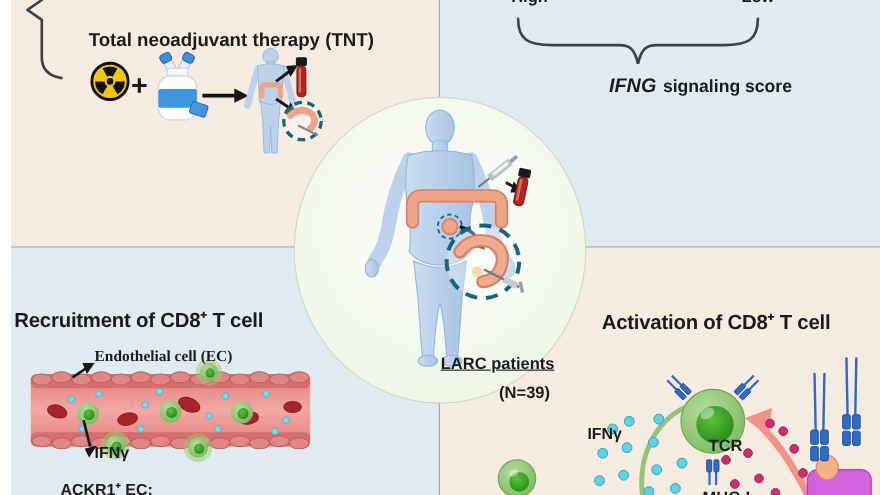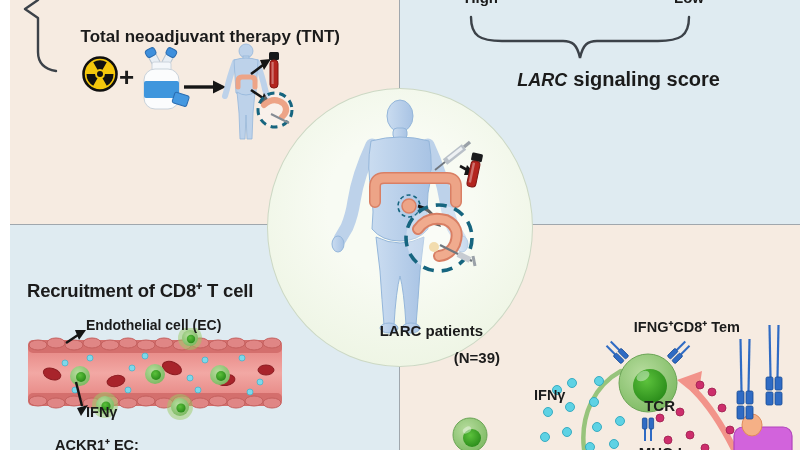--- a/index.html
+++ b/index.html
@@ -15,21 +15,21 @@
   .vdiv{left:399px;top:0;width:1px;height:450px;background:#a0a7ad;}
   .hdiv{left:10px;top:224px;width:790px;height:1px;background:#a0a7ad;}
   .circle{left:267px;top:88px;width:264px;height:277px;border-radius:50%;
           background:radial-gradient(circle at 50% 42%, #f8fbf3 35%, #e9f2dd 100%);
           border:1px solid #ccd8c4;}
   .lbl{position:absolute;font-weight:700;white-space:nowrap;}
   .ctr{text-align:right;}
   .t17{font-size:17px;} .t18{font-size:18.5px;letter-spacing:-0.2px;}
   .t15{font-size:15px;} .t14{font-size:14.5px;} .t13{font-size:14px;}
   .gene{font-style:italic;font-size:18px;}
-  .score-rest{font-size:20px;margin-left:6px;}
+  .score-rest{font-size:16px;margin-left:6px;}
   svg{display:block;}
 </style>
 </head>
 <body>
 
 <div class="canvas">
 
   <div class="q tl"></div>
   <div class="q tr"></div>
   <div class="q bl"></div>
@@ -177,24 +177,24 @@
   </svg>
 
   <div class="lbl ctr t15" style="left:448px;top:-11px;width:50px;">High</div>
   <div class="lbl ctr t15" style="left:656px;top:-11px;width:48px;">Low</div>
 
   <svg class="abs" style="left:468px;top:14px;" width="224" height="50" viewBox="0 0 224 50">
     <path d="M3,3 C3,22 12,27 34,27 L95,27 C104,27 109,30 112,44 C115,30 120,27 129,27 L190,27 C212,27 221,22 221,3" fill="none" stroke="#3c4249" stroke-width="2.4" stroke-linecap="round"></path>
   </svg>
 
   <div class="lbl ctr" style="left:460px;top:68px;width:260px;">
-    <span class="gene">LARC</span><span class="score-rest">signaling score</span>
+    <span class="gene">IFNG</span><span class="score-rest">signaling score</span>
   </div>
 
-  <div class="lbl ctr t15" style="left:283px;top:322px;width:200px;">LARC patients</div>
+  <div class="lbl ctr t15" style="left:304px;top:322px;width:200px;text-decoration:underline;">LARC patients</div>
   <div class="lbl ctr t15" style="left:300px;top:349px;width:200px;">(N=39)</div>
 
   <svg class="abs" style="left:20px;top:328px;" width="268" height="122" viewBox="0 0 268 122">
     <defs>
       <linearGradient id="lumenG" x1="0" y1="0" x2="0" y2="1">
         <stop offset="0" stop-color="#e4807d"></stop>
           <stop offset="0.5" stop-color="#f2a8a4"></stop>
           <stop offset="1" stop-color="#e4807d"></stop>
       </linearGradient>
       <radialGradient id="cellG" cx="0.4" cy="0.35" r="0.8">
@@ -288,22 +288,22 @@
       <line x1="46" y1="15" x2="58" y2="7" stroke="#151515" stroke-width="2.4"></line>
       <polygon points="55,2 66,2 59,12" fill="#151515"></polygon>
     </g>
 
     <g>
       <line x1="56" y1="54" x2="62" y2="78" stroke="#151515" stroke-width="2.4"></line>
       <polygon points="57,80 68,77 61,88" fill="#151515"></polygon>
     </g>
   </svg>
 
-  <div class="lbl t18" style="left:27px;top:277px;">Recruitment of CD8⁺ T cell</div>
-  <div class="lbl t13" style="left:86px;top:317px;">Endothelial cell (EC)</div>
+  <div class="lbl t18" style="left:13px;top:277px;">Recruitment of CD8⁺ T cell</div>
+  <div class="lbl t13" style="left:86px;top:317px;font-family:Liberation Serif, serif;">Endothelial cell (EC)</div>
   <div class="lbl t14" style="left:86px;top:404px;">IFNγ</div>
   <div class="lbl t14" style="left:55px;top:434px;">ACKR1⁺ EC:</div>
 
   <svg class="abs" style="left:400px;top:225px;" width="400" height="225" viewBox="0 0 400 225">
     <defs>
       <radialGradient id="cellG2" cx="0.4" cy="0.35" r="0.85">
         <stop offset="0" stop-color="#b7dc9e"></stop>
           <stop offset="1" stop-color="#71b356"></stop>
       </radialGradient>
       <radialGradient id="nucG2" cx="0.4" cy="0.35" r="0.85">
@@ -391,18 +391,18 @@
       </g>
     </g>
 
     <g>
       <circle cx="70" cy="210" r="17" fill="url(#cellG2)" stroke="#6aa455" stroke-width="1"></circle>
       <circle cx="72" cy="213" r="9" fill="url(#nucG2)"></circle>
       <ellipse cx="67" cy="205" rx="4.5" ry="3" fill="#ffffff" opacity="0.4" transform="rotate(-30 67 205)"></ellipse>
     </g>
   </svg>
 
-  <div class="lbl ctr t14" style="left:575px;top:316px;width:165px;">IFNG⁺CD8⁺ Tem</div>
+  <div class="lbl t18" style="left:547px;top:279px;">Activation of CD8⁺ T cell</div>
   <div class="lbl t14" style="left:534px;top:387px;">IFNγ</div>
   <div class="lbl ctr t15" style="left:615px;top:397px;width:60px;">TCR</div>
   <div class="lbl ctr t15" style="left:612px;top:444px;width:70px;">MHC-I</div>
 
 </div>
 
 </body></html>

